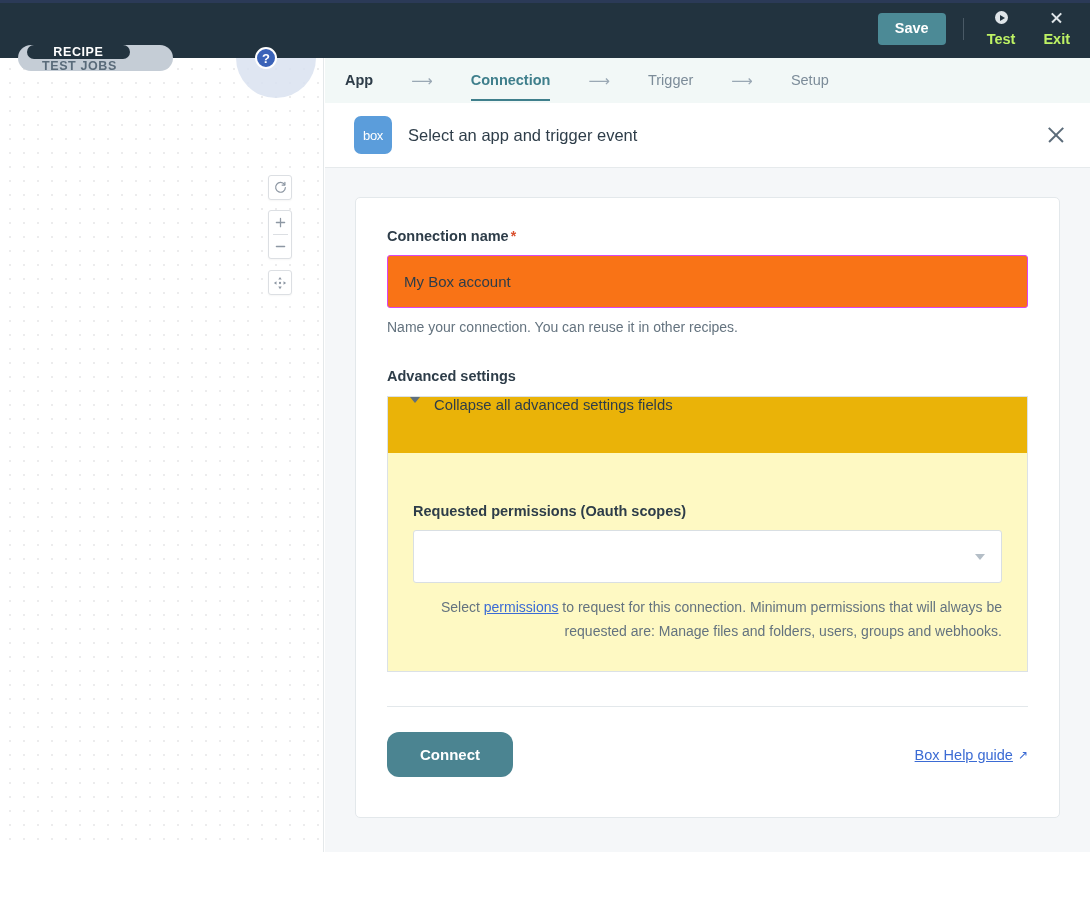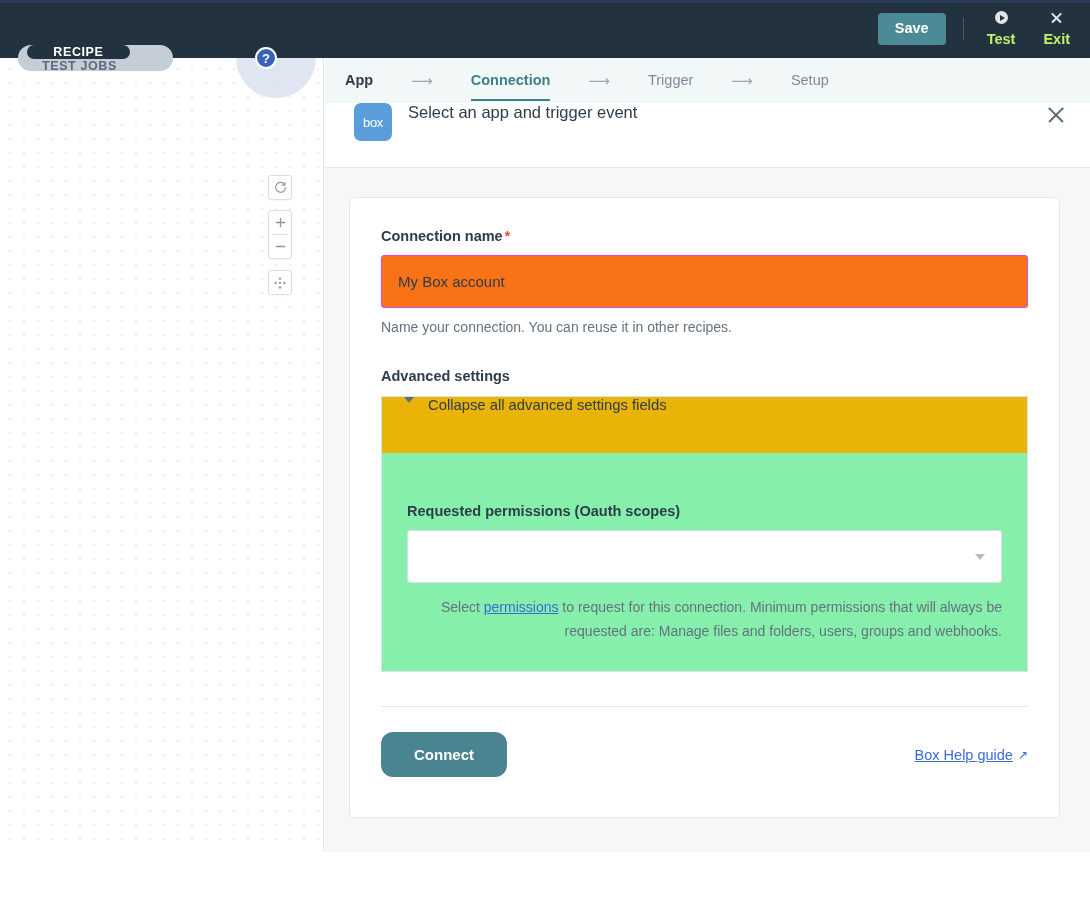--- a/index.html
+++ b/index.html
@@ -251,20 +251,21 @@
     font-size: 15px;
     margin: 0 22px;
     user-select: none;
   }
 
   .panel-header {
     height: 65px;
     background: #ffffff;
     border-bottom: 1px solid #e6eaec;
     display: flex;
+    align-items: center;
     padding: 0 22px 0 29px;
   }
   .box-logo {
     width: 38px; height: 38px;
     border-radius: 7px;
     background: #5b9ddb;
     display: flex;
     align-items: center;
     justify-content: center;
     color: #ffffff;
@@ -290,21 +291,21 @@
     position: absolute;
     left: 2px; top: 11px;
     width: 20px; height: 1.6px;
     background: #5b6b79;
   }
   .panel-close::before { transform: rotate(45deg); }
   .panel-close::after  { transform: rotate(-45deg); }
 
   
   .card {
-    margin: 29px 30px 0 24px;
+    margin: 29px 30px 0 30px;
     background: #ffffff;
     border: 1px solid #e3e8eb;
     border-radius: 5px;
     padding: 30px 31px 40px 31px;
   }
   .field-label {
     font-size: 14.5px;
     font-weight: bold;
     color: #2e3d49;
   }
@@ -349,21 +350,21 @@
     border-left: 5.5px solid transparent;
     border-right: 5.5px solid transparent;
     border-top: 6.5px solid #5f6f7c;
     flex: 0 0 auto;
   }
   .collapse-label {
     font-size: 14.8px;
     color: #2e3d49;
   }
   .adv-body {
-    background: #86efac;
+    background: #fef9c3;
     border: 1px solid #dbe1e6;
     border-top: none;
     padding: 50px 25px 28px 25px;
   }
   .select-box {
     margin-top: 11px;
     width: 100%;
     height: 53px;
     background: #ffffff;
     border: 1px solid #d9dfe3;

